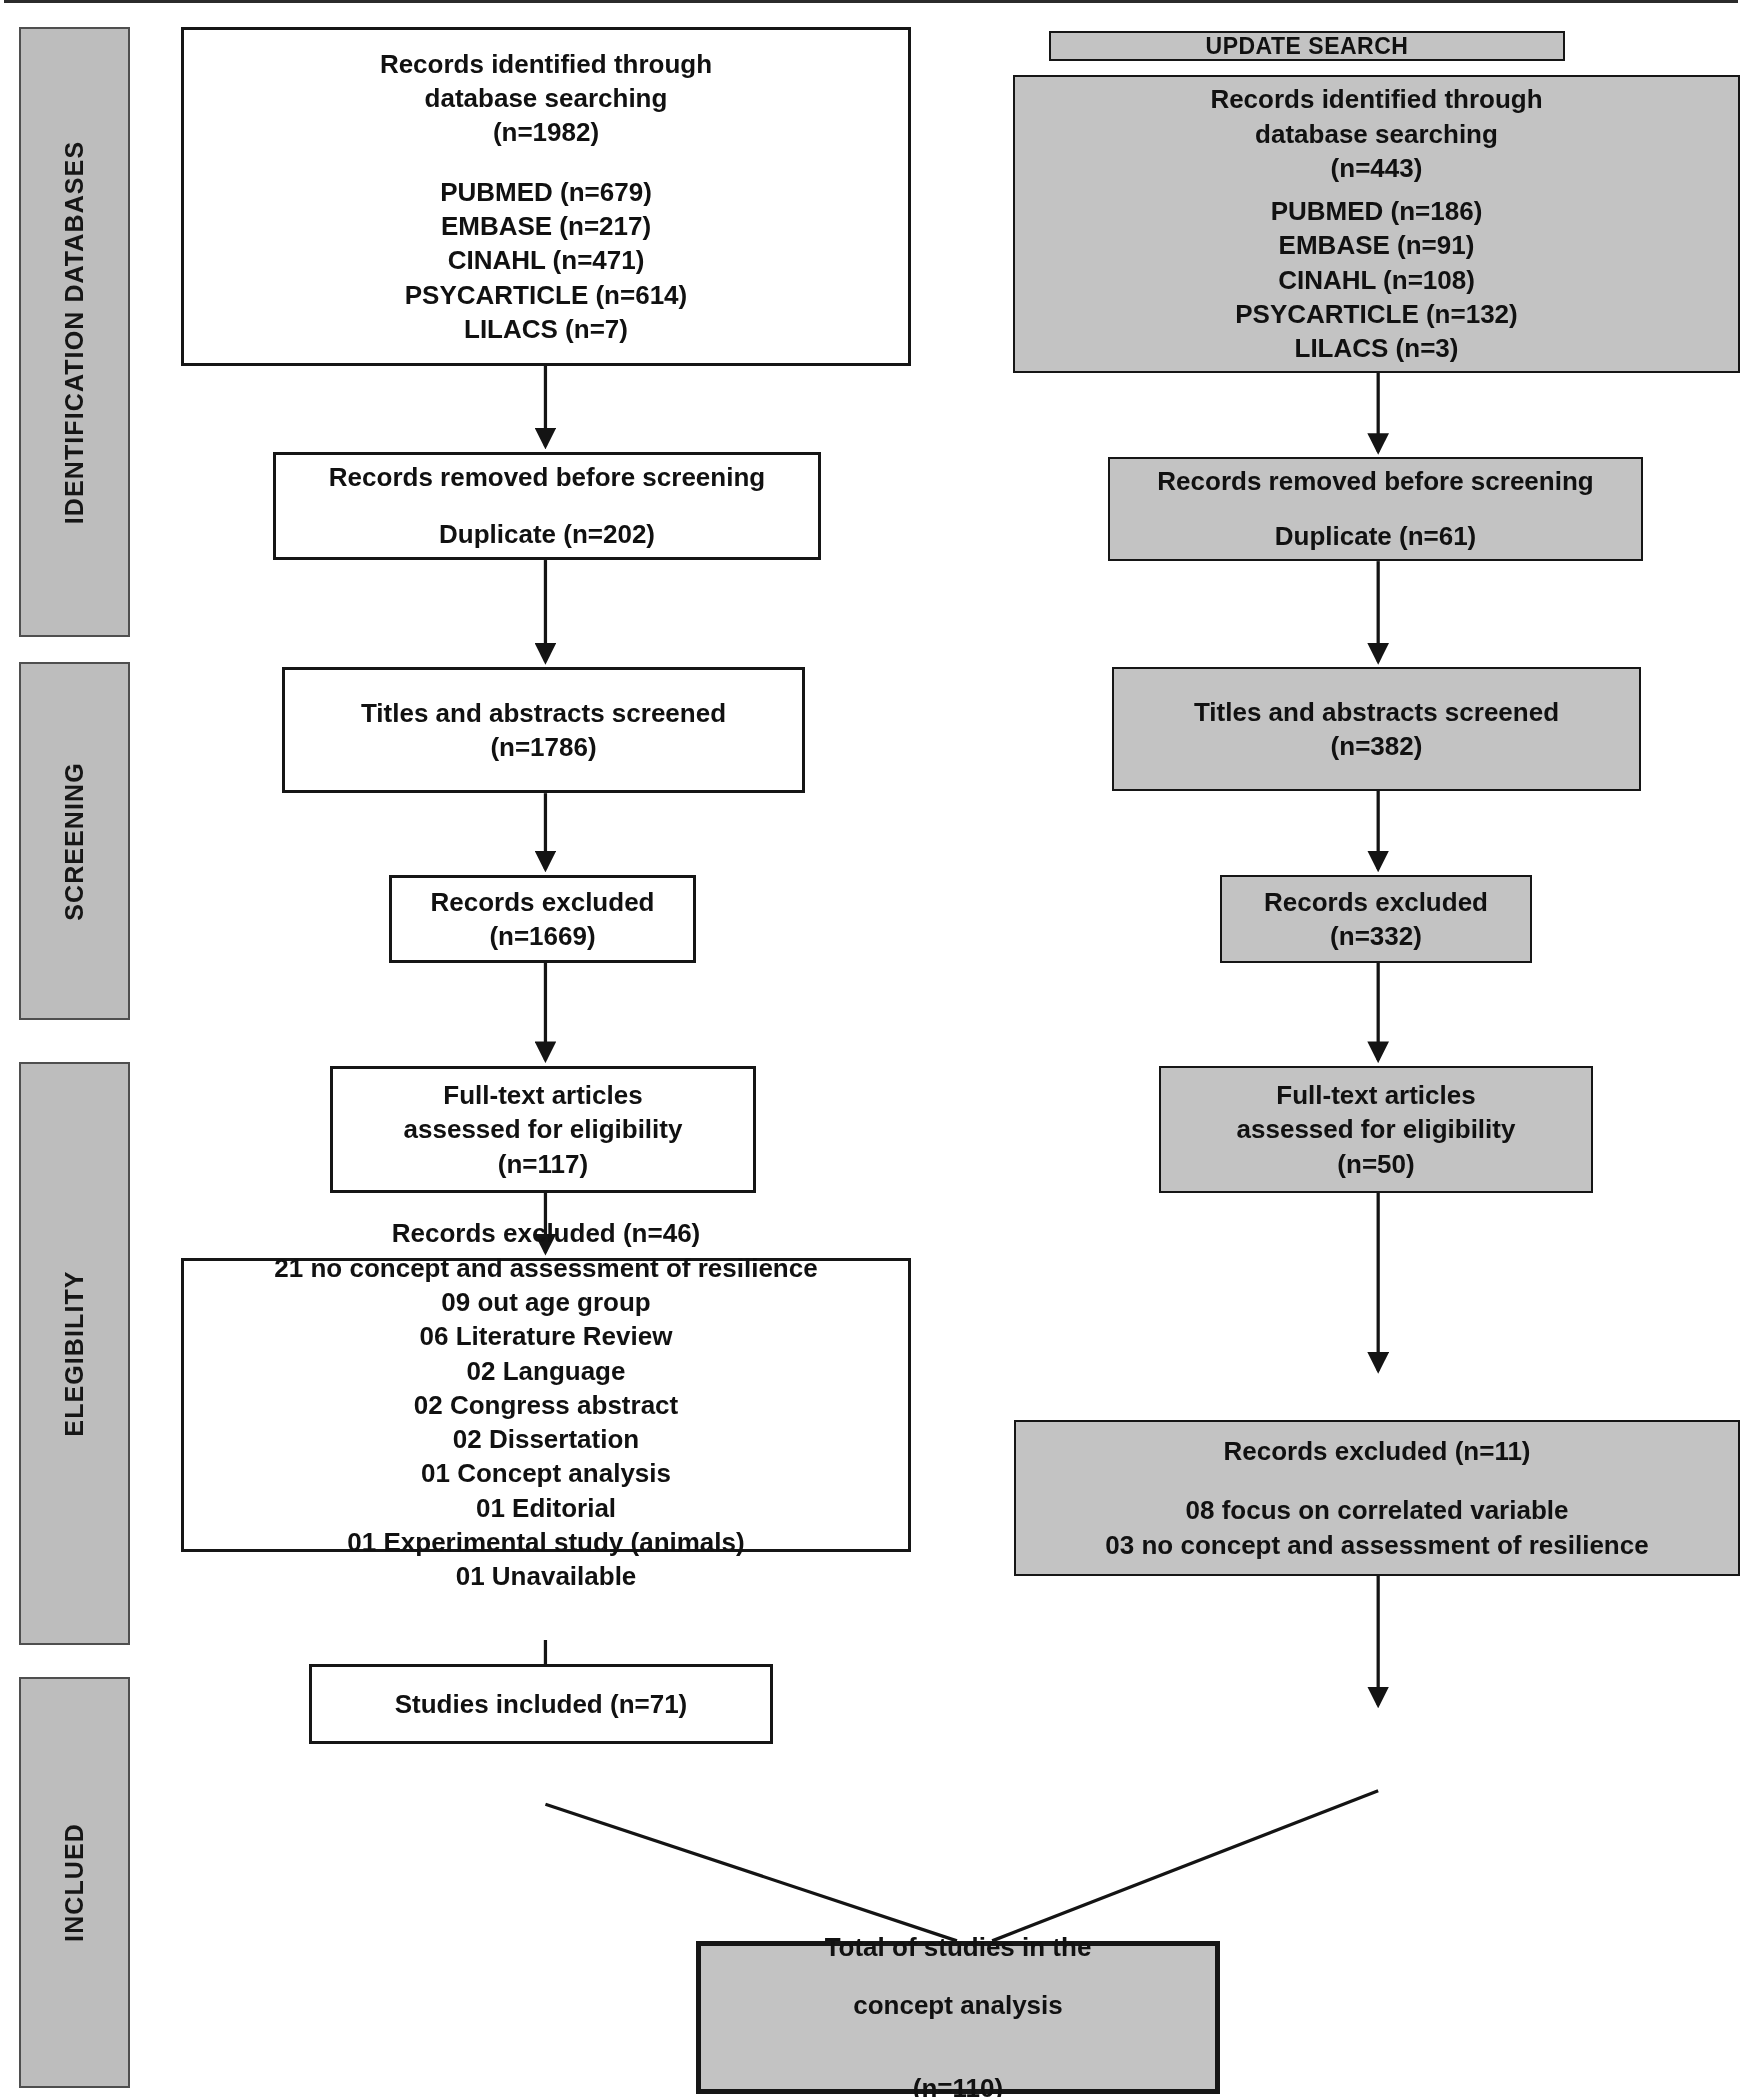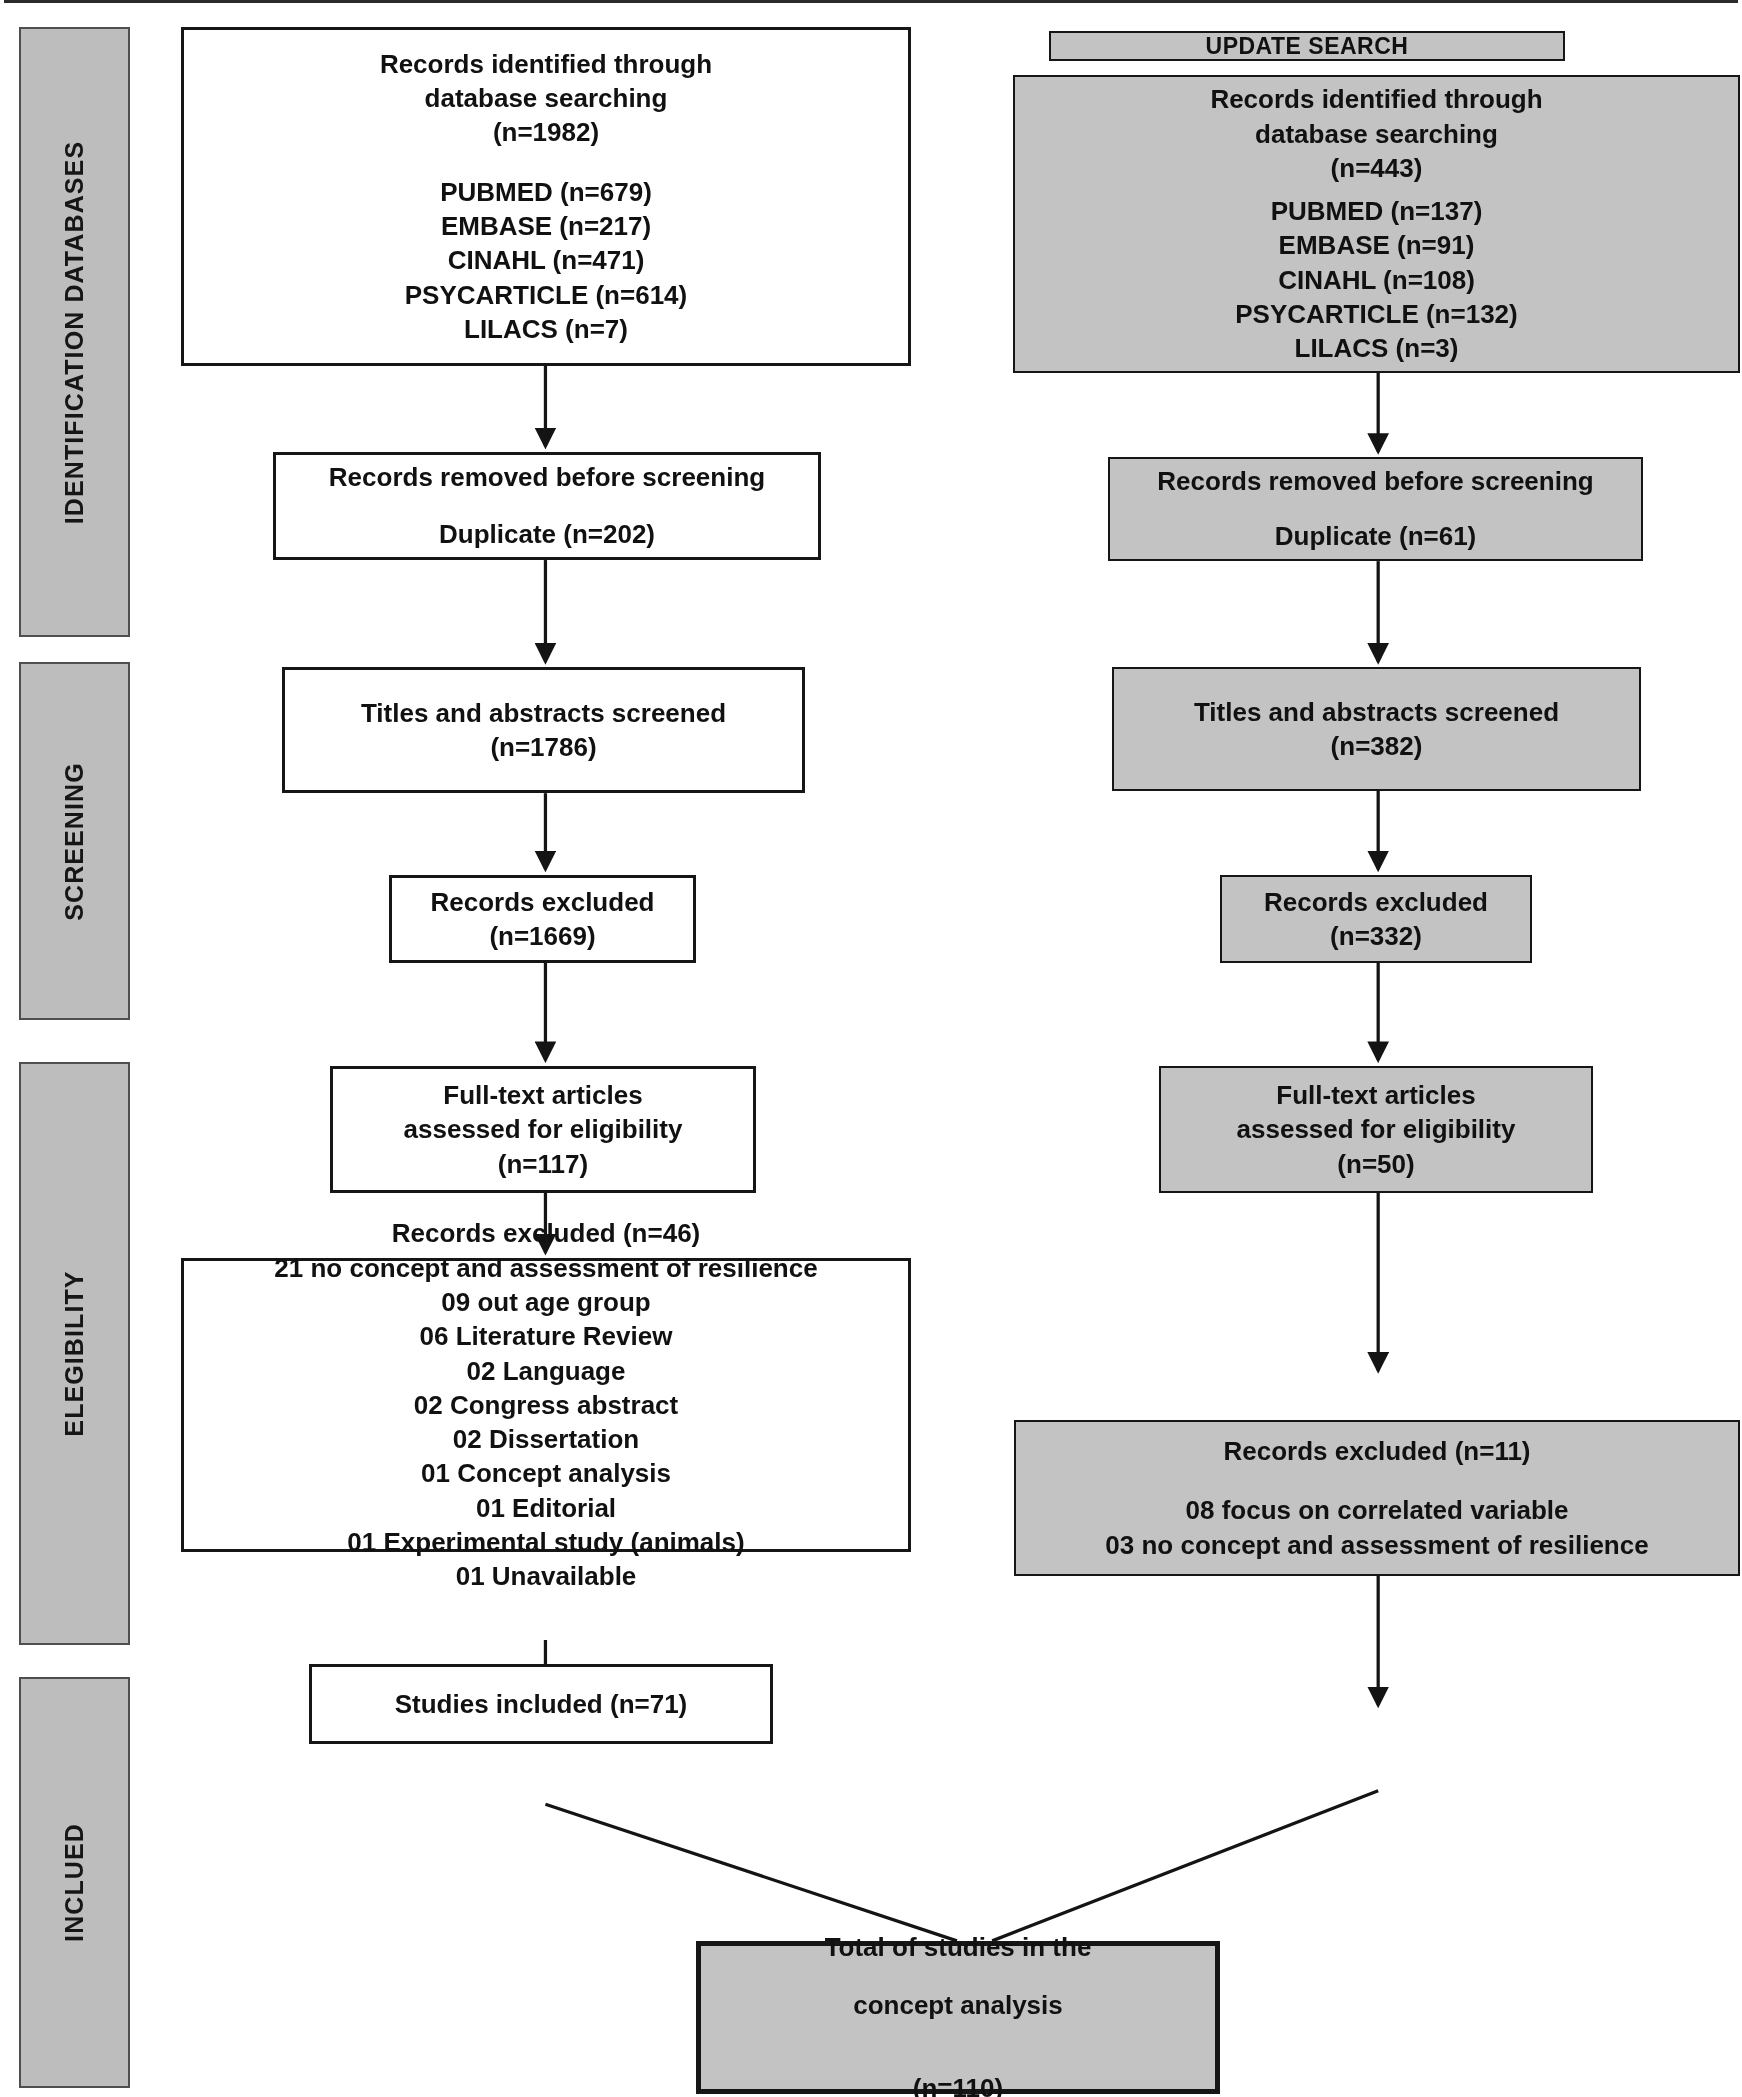--- a/index.html
+++ b/index.html
@@ -129,21 +129,21 @@
 
   <div class="updatebar" style="left:1013px;top:31px;width:516px;height:30px;margin-left:36px;">
     <span>UPDATE SEARCH</span>
   </div>
 
   <div class="box gray" style="left:1013px;top:75px;width:727px;height:298px;">
     <div class="tline">Records identified through</div>
     <div class="tline">database searching</div>
     <div class="tline">(n=443)</div>
     <div class="gap"></div>
-    <div class="tline">PUBMED (n=137)</div>
+    <div class="tline">PUBMED (n=186)</div>
     <div class="tline">EMBASE (n=91)</div>
     <div class="tline">CINAHL (n=108)</div>
     <div class="tline">PSYCARTICLE (n=132)</div>
     <div class="tline">LILACS (n=3)</div>
   </div>
 
   <div class="box gray" style="left:1108px;top:457px;width:535px;height:104px;">
     <div class="tline">Records removed before screening</div>
     <div class="gap"></div>
     <div class="tline">Duplicate (n=61)</div>

